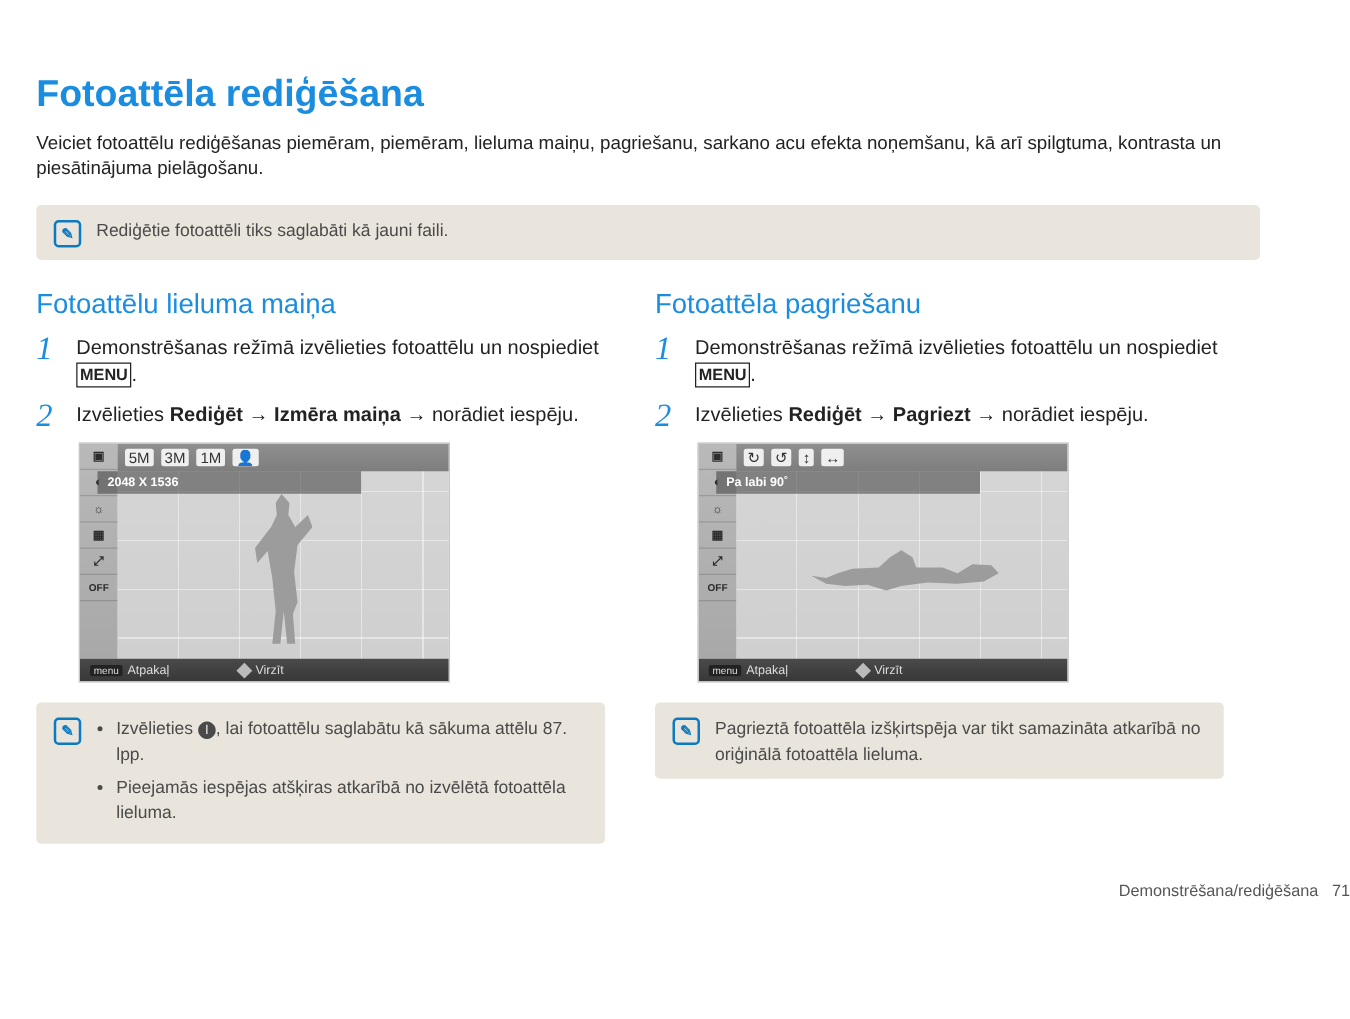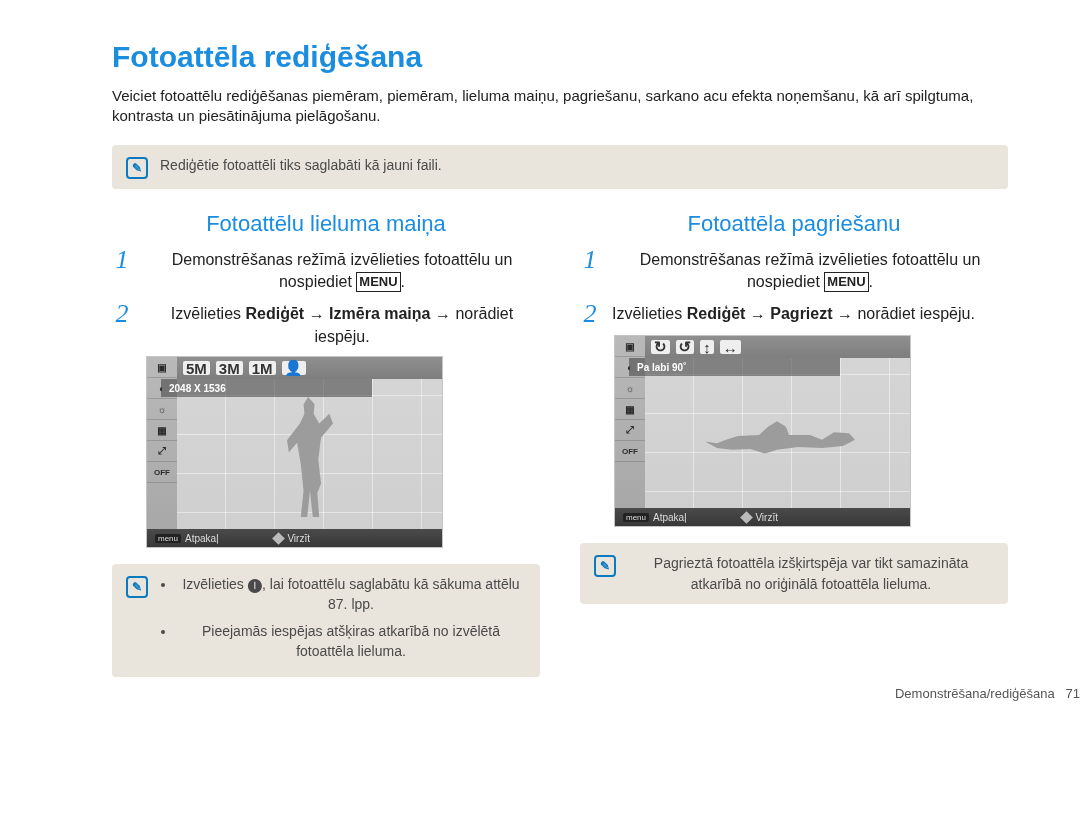--- a/index.html
+++ b/index.html
@@ -3,24 +3,25 @@
 <meta charset="utf-8">
 <style>
   html, body {
     margin: 0; padding: 0;
     width: 1080px; height: 815px;
     font-family: Arial, Helvetica, sans-serif;
     color: #222;
     background: #fff;
   }
   .page {
-    padding: 40px 72px 20px 112px;
+    padding: 40px 72px 20px 29px;
     box-sizing: border-box;
     width: 1080px; height: 727px;
     position: relative;
+    margin-top: 19px;
   }
   h1.title {
     font-size: 30px;
     font-weight: bold;
     color: #1a8de0;
     margin: 0 0 12px 0;
   }
   .intro {
     font-size: 15px;
     line-height: 1.35;
@@ -54,21 +55,21 @@
   }
   .note-text ul {
     padding-left: 16px;
     margin: 0;
   }
   .note-text li { margin-bottom: 6px; }
   .columns {
     display: flex;
     gap: 40px;
   }
-  .col { width: 455px; text-align: center; }
+  .col { width: 455px; }
   h2.sec {
     font-size: 22px;
     font-weight: normal;
     color: #1a8de0;
     margin: 0 0 10px 0;
   }
   .step {
     display: flex;
     align-items: flex-start;
     gap: 12px;
@@ -134,21 +135,21 @@
   .lcd-top {
     position:absolute; left:30px; top:0; right:0; height:22px;
     background: linear-gradient(#8f8f8f, #7e7e7e);
     display:flex; align-items:center; gap:6px;
     padding-left:6px;
     color:#fff; font-size:10px; font-weight:bold;
   }
   .top-pill{
     background:#efefef; color:#333;
     border-radius:2px; height:14px;
-    padding:0 3px; font-size:15px; font-weight:bold;
+    padding:0 3px; font-size:12px; font-weight:normal;
     display:inline-flex; align-items:center;
   }
   .lcd-sub {
     position:absolute; left:14px; top:22px; right:70px; height:18px;
     background: rgba(60,60,60,0.55);
     color:#fff; font-size:10px; font-weight:bold;
     display:flex; align-items:center; padding-left:8px;
   }
   .lcd-bottom {
     position:absolute; left:0; right:0; bottom:0; height:18px;

